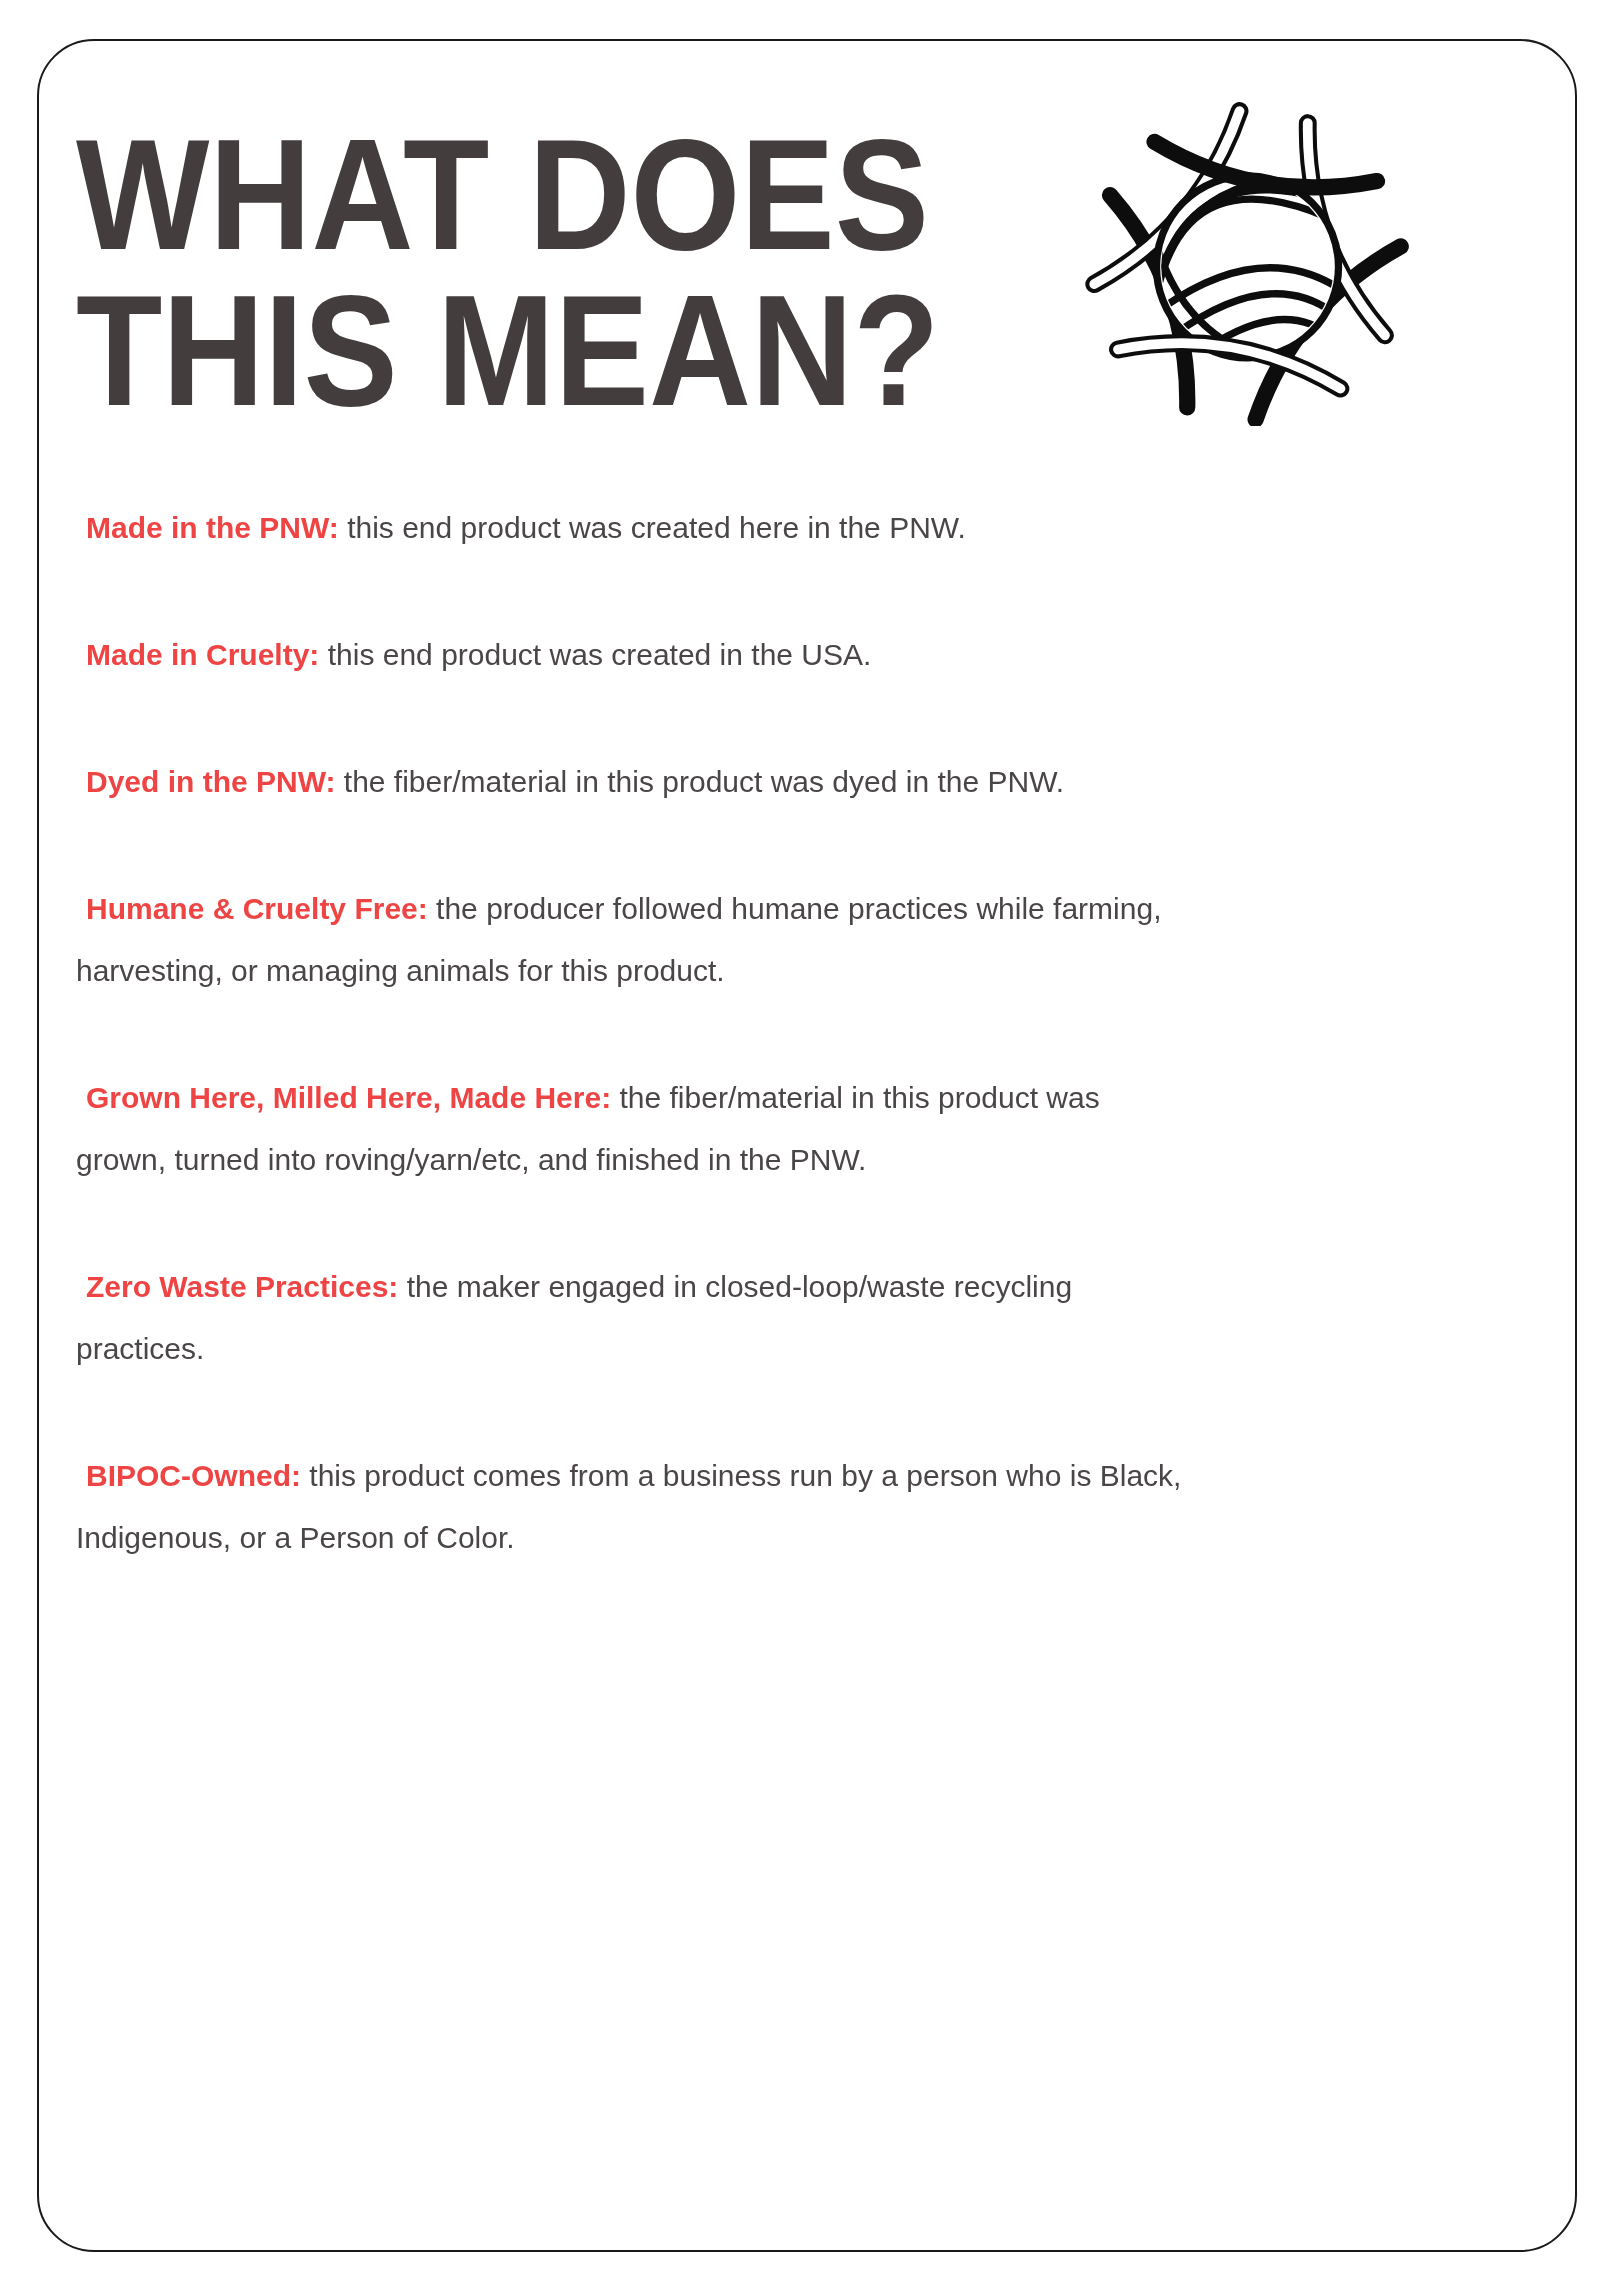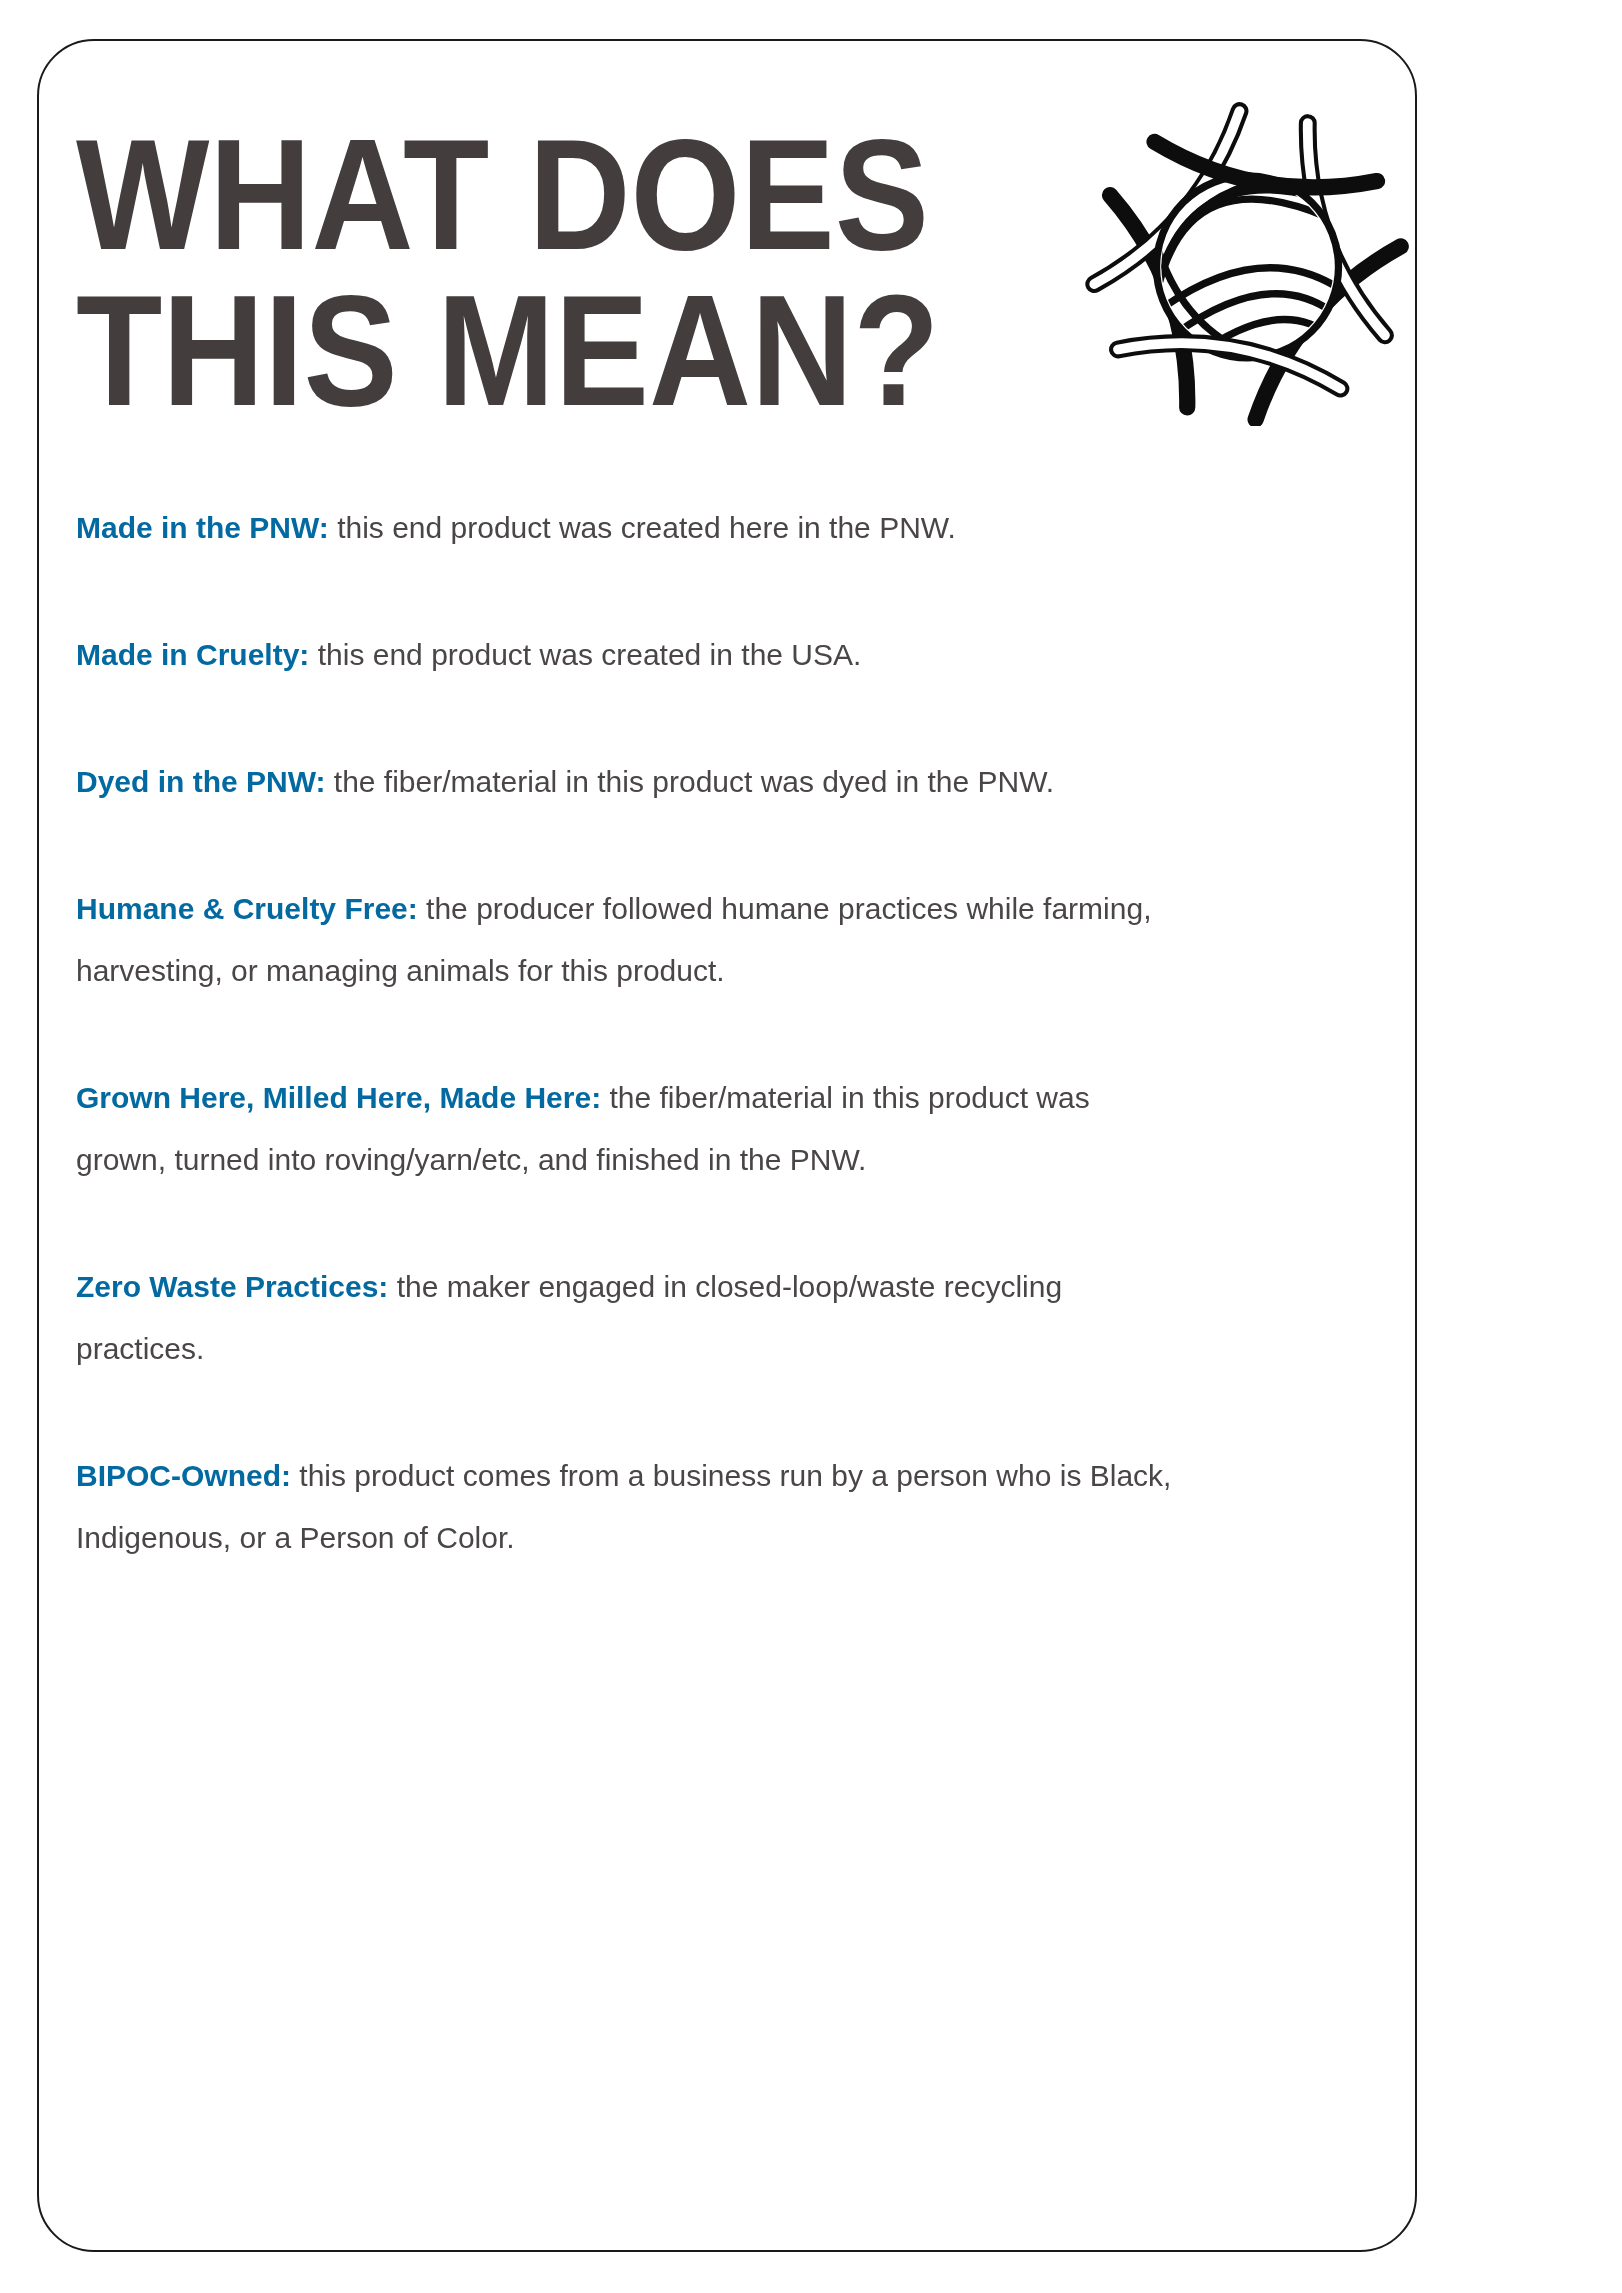--- a/index.html
+++ b/index.html
@@ -5,21 +5,21 @@
   html,body{margin:0;padding:0;}
   body{
     width:1622px;height:2294px;
     background:#ffffff;
     position:relative;
     font-family:"Liberation Sans", sans-serif;
     overflow:hidden;
   }
   .card{
     position:absolute;left:37px;top:39px;
-    width:1380px;height:2213px;
+    width:1540px;height:2213px;
     box-sizing:border-box;
     border:2px solid #1a1a1a;
     border-radius:57px;
     background:#ffffff;
   }
   .content{
     padding:76px 23.5px 0 37px;
   }
   h1.title{
     margin:0;
@@ -43,21 +43,22 @@
     width:1470px;
   }
   .defs p{
     margin:0 0 65px 0;
     font-size:30px;
     line-height:62px;
     color:#4a4546;
   }
   .defs .term{
     font-weight:bold;
-    color:#0369a1;
+    color:#ef4444;
+    margin-left:10px;
   }
   .defs .text{
     white-space:pre-line;
   }
 </style>
 </head>
 <body>
 
 <div class="card">
 

